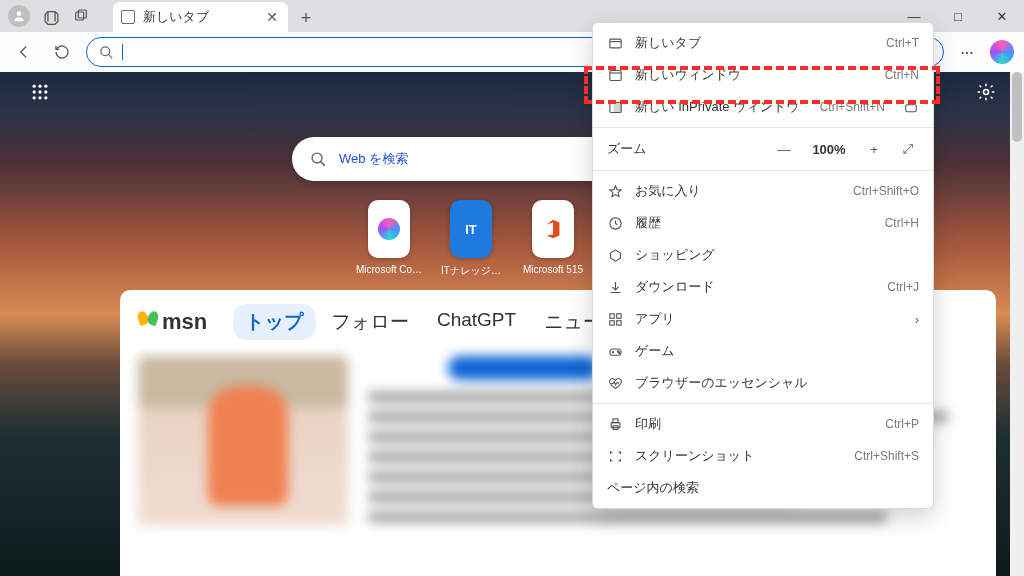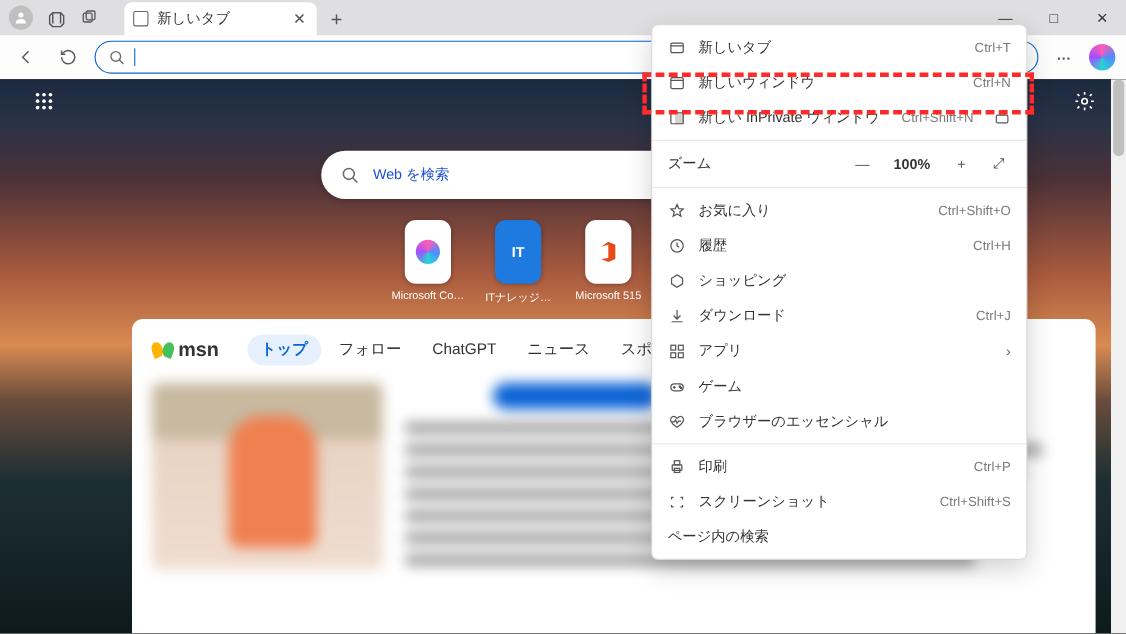--- a/index.html
+++ b/index.html
@@ -37,26 +37,26 @@
   
   .search{position:absolute;top:65px;left:50%;transform:translateX(-50%);width:440px;height:44px;background:#fff;border-radius:22px;display:flex;align-items:center;padding:0 18px;gap:12px;color:#1d4ed8;box-shadow:0 2px 6px rgba(0,0,0,.2);}
   
   .ql{position:absolute;top:128px;left:50%;transform:translateX(-50%);display:flex;gap:20px;}
   .ql-item{width:62px;display:flex;flex-direction:column;align-items:center;gap:6px;}
   .ql-tile{width:42px;height:58px;border-radius:10px;background:#fff;display:flex;align-items:center;justify-content:center;font-weight:bold;box-shadow:0 1px 4px rgba(0,0,0,.25);}
   .ql-label{font-size:10px;color:#fff;text-align:center;white-space:nowrap;overflow:hidden;text-overflow:ellipsis;width:70px;}
   
   .feed{position:absolute;top:218px;left:120px;right:28px;bottom:0;background:#fff;border-radius:10px 10px 0 0;padding:14px 18px;}
   .feed-head{display:flex;align-items:center;gap:16px;}
-  .msn{display:flex;align-items:flex-end;gap:4px;font-weight:600;font-size:18px;color:#333;}
+  .msn{display:flex;align-items:flex-start;gap:4px;font-weight:600;font-size:22px;color:#333;}
   .msn-ico{width:20px;height:20px;position:relative;}
   .msn-ico::before,.msn-ico::after{content:"";position:absolute;width:10px;height:14px;border-radius:50% 50% 50% 0;}
   .msn-ico::before{background:#ffb400;left:0;top:2px;transform:rotate(-20deg);}
   .msn-ico::after{background:#46c15a;right:0;top:2px;transform:rotate(20deg);border-radius:50% 50% 0 50%;}
-  .feednav{display:flex;gap:4px;margin-left:10px;font-size:14px;}
+  .feednav{display:flex;gap:4px;margin-left:10px;font-size:19px;}
   .chip{padding:5px 12px;border-radius:14px;cursor:pointer;}
   .chip.active{background:#e6f0ff;color:#0a66d6;font-weight:600;}
   .feed-body{display:flex;gap:20px;margin-top:16px;filter:blur(6px);pointer-events:none;}
   .thumb{width:210px;height:170px;background:linear-gradient(180deg,#c8b9a0 30%,#e8d3c3 30%,#f0ddd1 100%);border-radius:6px;position:relative;}
   .thumb::after{content:"";position:absolute;left:70px;top:30px;width:80px;height:120px;background:#f08050;border-radius:30px 30px 10px 10px;}
   .lines{flex:1;}
   .btnbar{width:150px;height:24px;background:#0b63d6;border-radius:12px;margin-bottom:12px;margin-left:80px;}
   .ln{height:10px;background:#999;border-radius:4px;margin-bottom:10px;}
   
   .menu{position:absolute;top:22px;right:90px;width:342px;background:#fff;border:1px solid #d9d9d9;border-radius:6px;box-shadow:0 8px 24px rgba(0,0,0,.18);padding:4px 0;z-index:50;font-size:13px;color:#333;}

